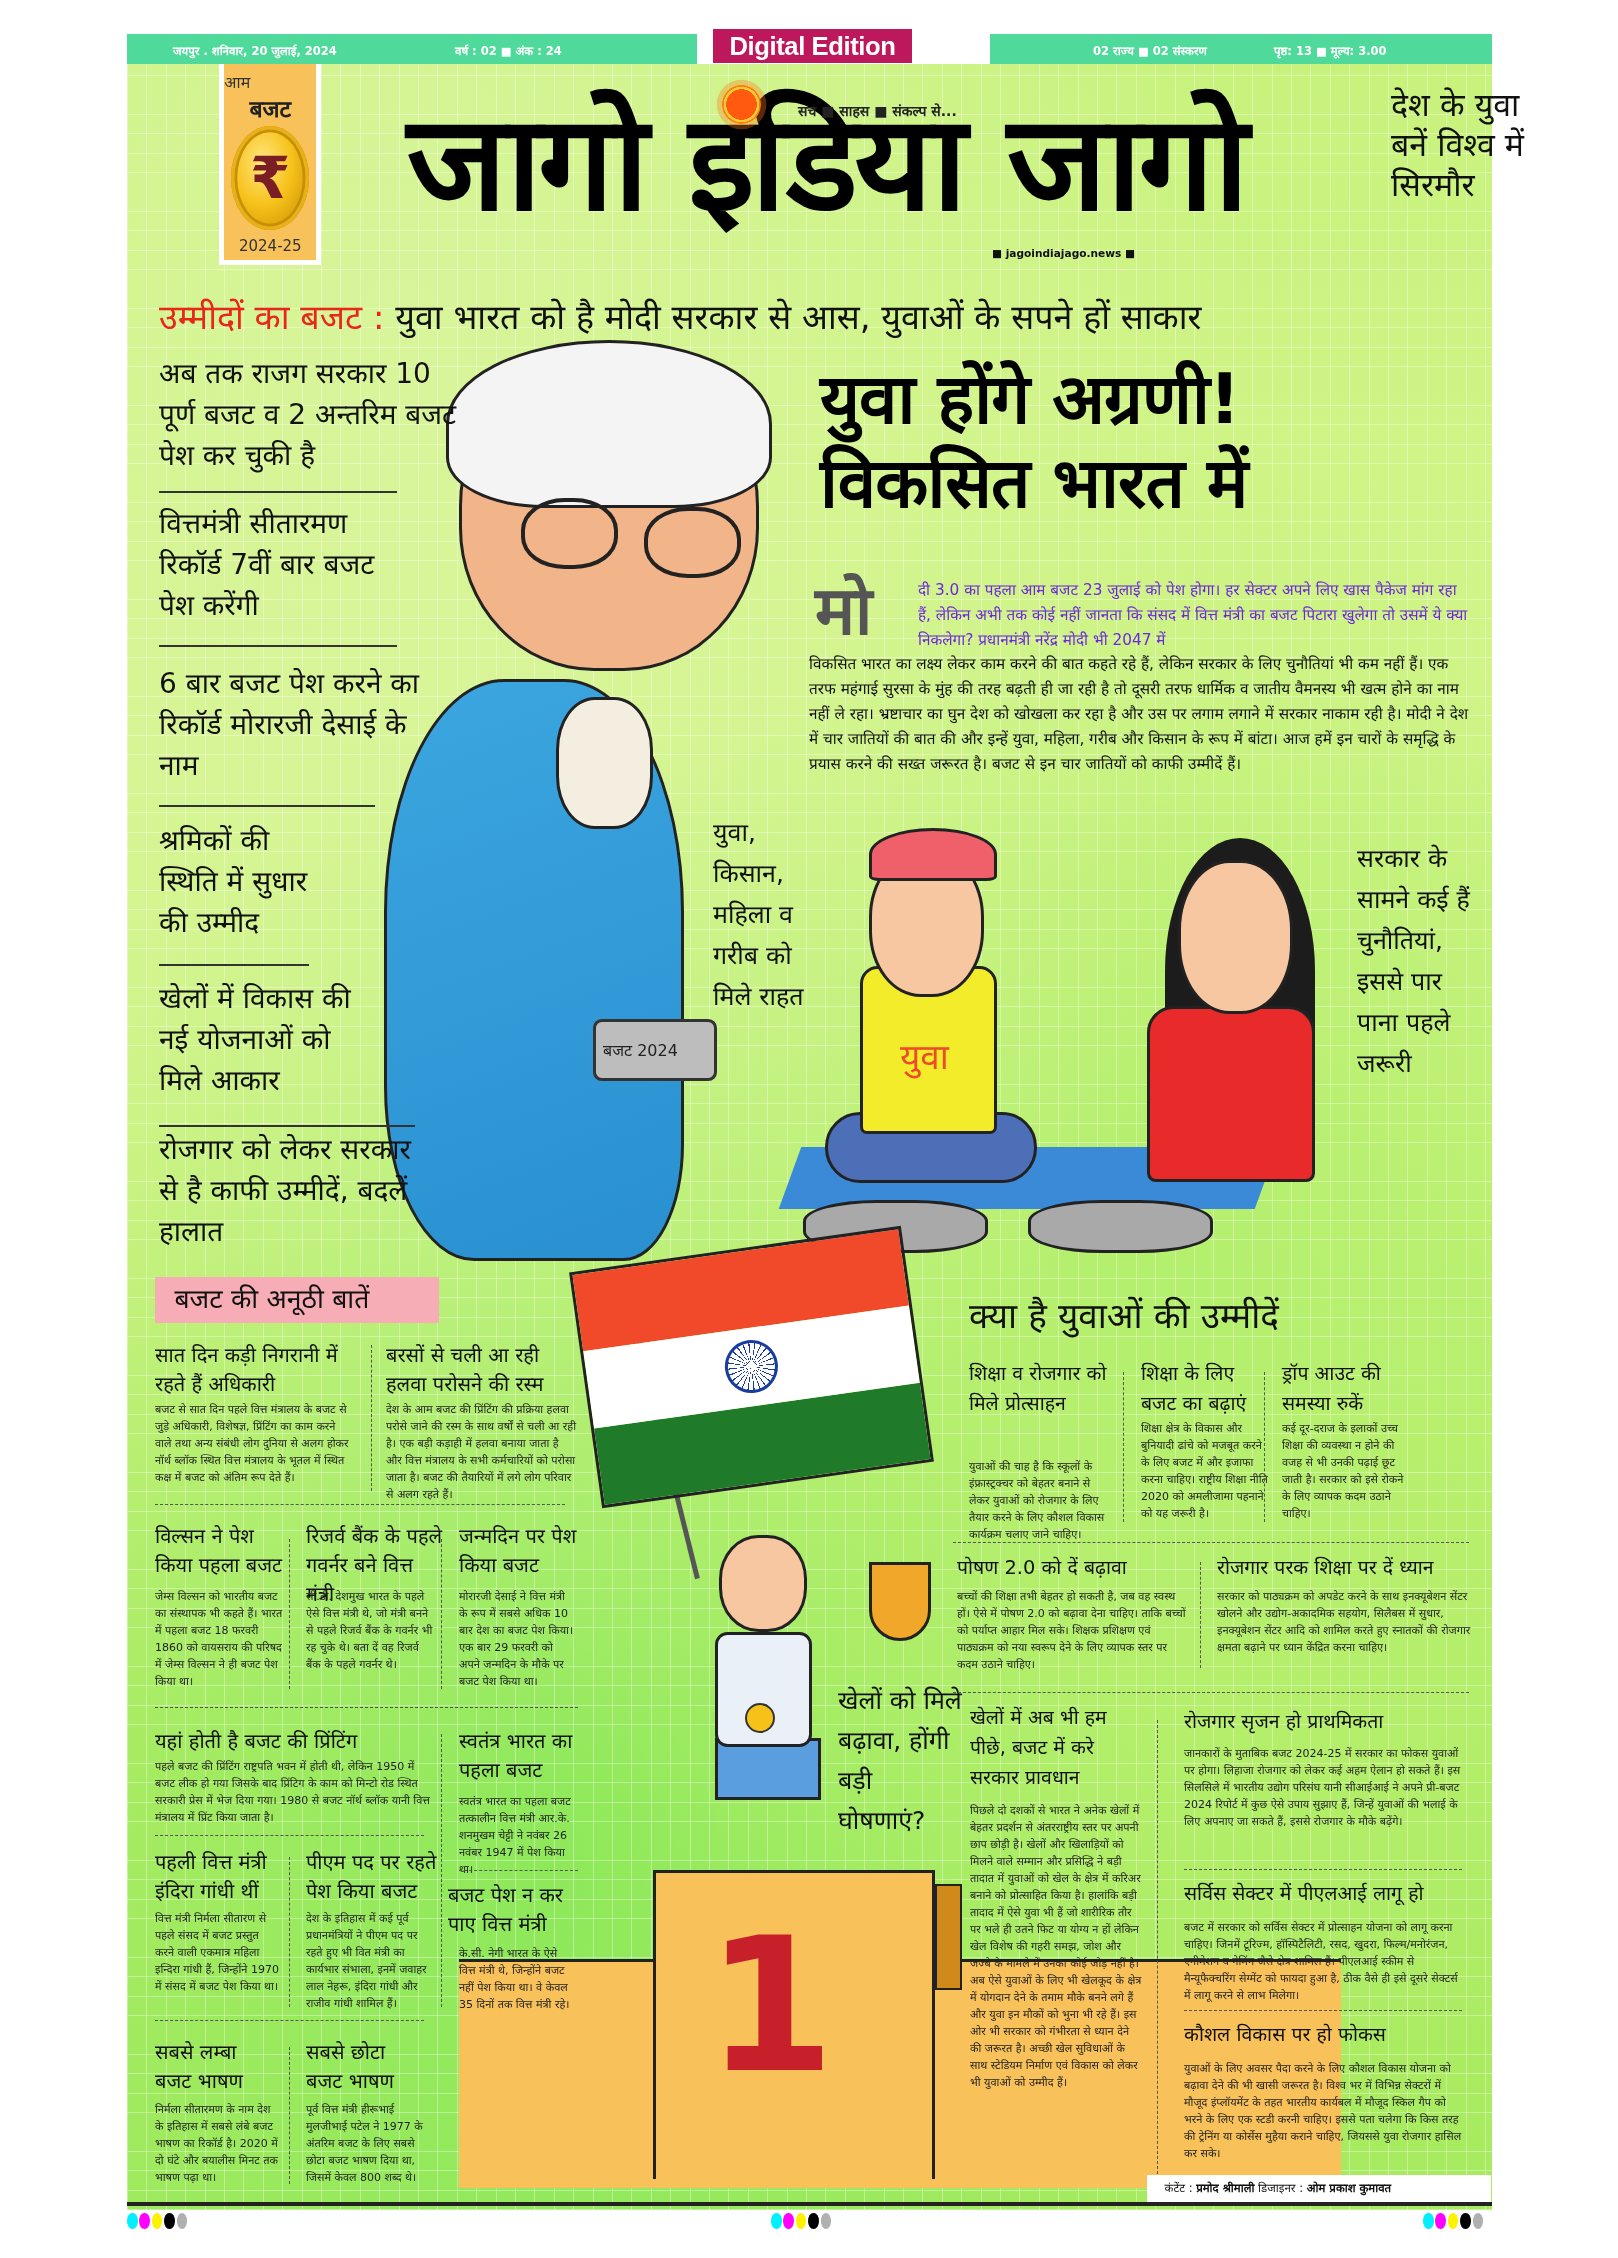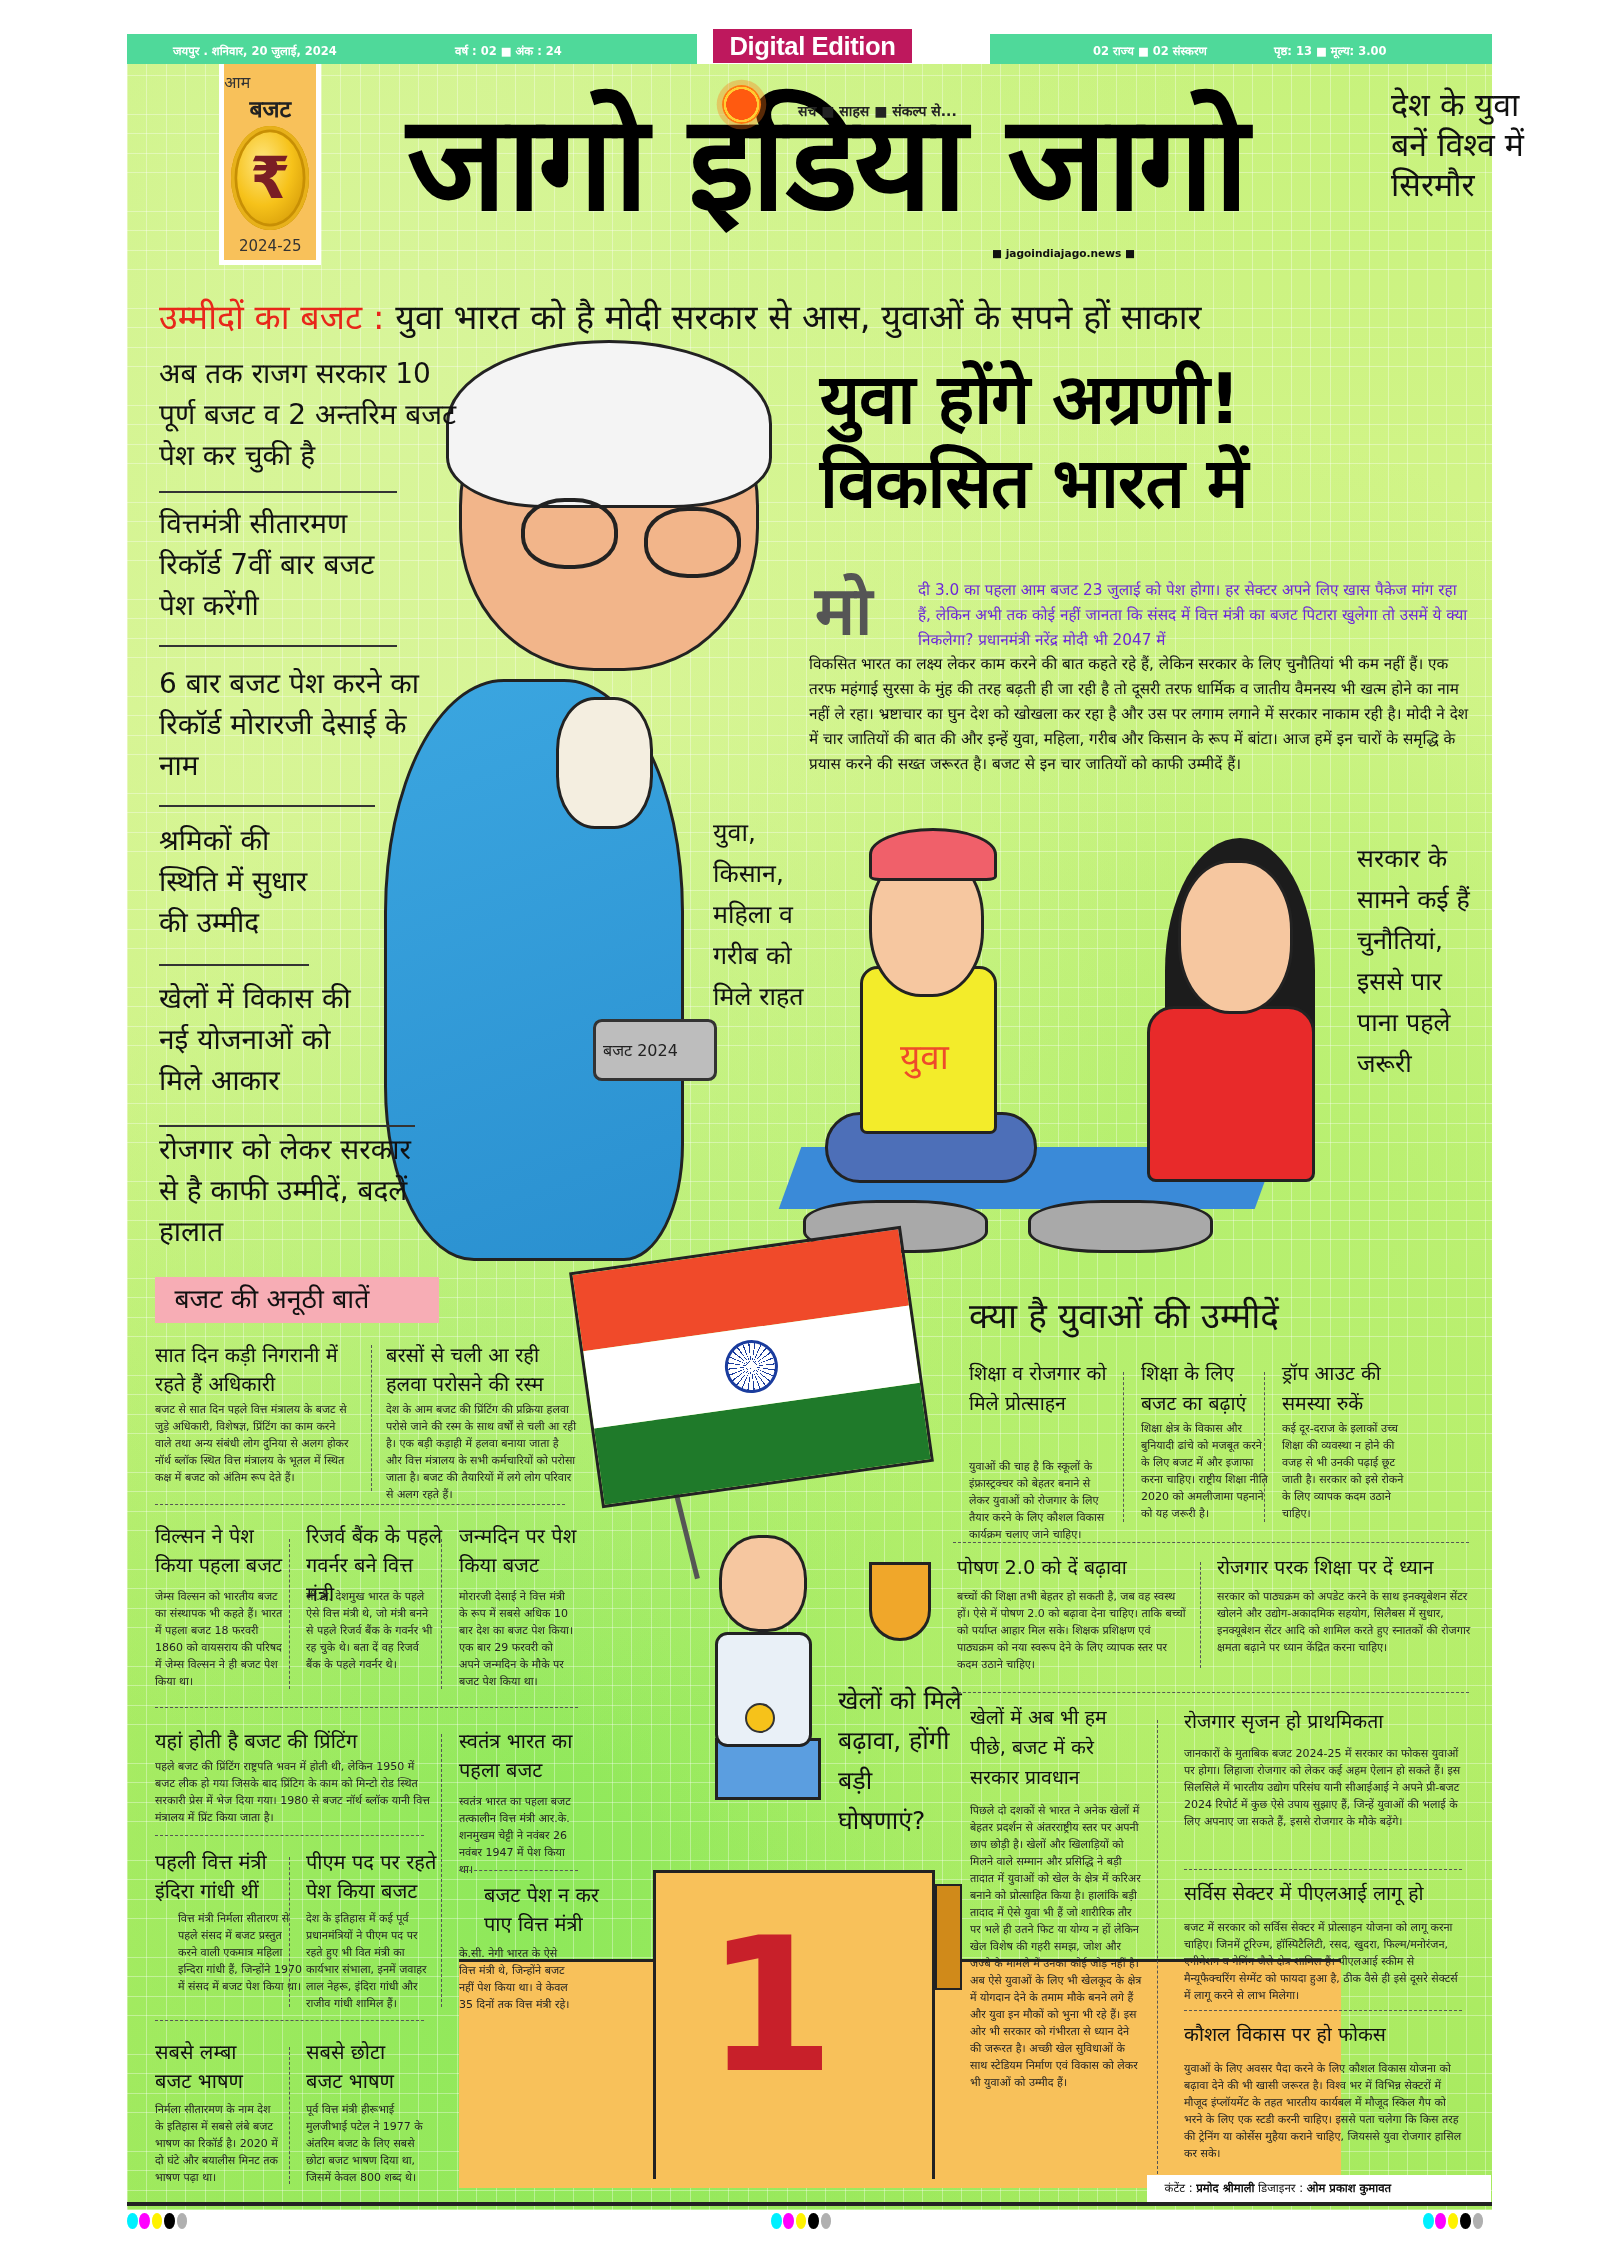--- a/index.html
+++ b/index.html
@@ -251,25 +251,25 @@
 <div class="fact-title" style="left:155px;top:1727px;width:265px;">यहां होती है बजट की प्रिंटिंग</div>
 <div class="fact-body" style="left:155px;top:1758px;width:282px;">पहले बजट की प्रिंटिंग राष्ट्रपति भवन में होती थी, लेकिन 1950 में बजट लीक हो गया जिसके बाद प्रिंटिग के काम को मिन्टो रोड स्थित सरकारी प्रेस में भेज दिया गया। 1980 से बजट नॉर्थ ब्लॉक यानी वित्त मंत्रालय में प्रिंट किया जाता है।</div>
 <div class="vdiv" style="left:441px;top:1734px;height:273px;"></div>
 <div class="fact-title" style="left:459px;top:1727px;width:124px;">स्वतंत्र भारत का पहला बजट</div>
 <div class="fact-body" style="left:459px;top:1793px;width:115px;">स्वतंत्र भारत का पहला बजट तत्कालीन वित्त मंत्री आर.के. शनमुखम चेट्टी ने नवंबर 26 नवंबर 1947 में पेश किया था।</div>
 
 <div class="hdiv" style="left:155px;top:1835px;width:269px;"></div>
 <div class="hdiv" style="left:459px;top:1870px;width:119px;"></div>
 
 <div class="fact-title" style="left:155px;top:1848px;width:132px;">पहली वित्त मंत्री इंदिरा गांधी थीं</div>
-<div class="fact-body" style="left:155px;top:1910px;width:124px;margin-left:23px;">वित्त मंत्री निर्मला सीतारण से पहले संसद में बजट प्रस्तुत करने वाली एकमात्र महिला इन्दिरा गांधी हैं, जिन्होंने 1970 में संसद में बजट पेश किया था।</div>
+<div class="fact-body" style="left:155px;top:1910px;width:124px;">वित्त मंत्री निर्मला सीतारण से पहले संसद में बजट प्रस्तुत करने वाली एकमात्र महिला इन्दिरा गांधी हैं, जिन्होंने 1970 में संसद में बजट पेश किया था।</div>
 <div class="vdiv" style="left:289px;top:1857px;height:150px;"></div>
 <div class="fact-title" style="left:306px;top:1848px;width:132px;">पीएम पद पर रहते पेश किया बजट</div>
 <div class="fact-body" style="left:306px;top:1910px;width:124px;">देश के इतिहास में कई पूर्व प्रधानमंत्रियों ने पीएम पद पर रहते हुए भी वित मंत्री का कार्यभार संभाला, इनमें जवाहर लाल नेहरू, इंदिरा गांधी और राजीव गांधी शामिल हैं।</div>
-<div class="fact-title" style="left:484px;top:1881px;width:124px;">बजट पेश न कर पाए वित्त मंत्री</div>
+<div class="fact-title" style="left:448px;top:1881px;width:124px;">बजट पेश न कर पाए वित्त मंत्री</div>
 <div class="fact-body" style="left:459px;top:1945px;width:115px;">के.सी. नेगी भारत के ऐसे वित्त मंत्री थे, जिन्होंने बजट नहीं पेश किया था। वे केवल 35 दिनों तक वित्त मंत्री रहे।</div>
 
 <div class="hdiv" style="left:155px;top:2020px;width:269px;"></div>
 
 <div class="fact-title" style="left:155px;top:2038px;width:115px;">सबसे लम्बा बजट भाषण</div>
 <div class="fact-body" style="left:155px;top:2101px;width:124px;">निर्मला सीतारमण के नाम देश के इतिहास में सबसे लंबे बजट भाषण का रिकॉर्ड है। 2020 में दो घंटे और बयालीस मिनट तक भाषण पढ़ा था।</div>
 <div class="vdiv" style="left:289px;top:2047px;height:137px;"></div>
 <div class="fact-title" style="left:306px;top:2038px;width:115px;">सबसे छोटा बजट भाषण</div>
 <div class="fact-body" style="left:306px;top:2101px;width:124px;">पूर्व वित्त मंत्री हीरूभाई मुलजीभाई पटेल ने 1977 के अंतरिम बजट के लिए सबसे छोटा बजट भाषण दिया था, जिसमें केवल 800 शब्द थे।</div>
 

